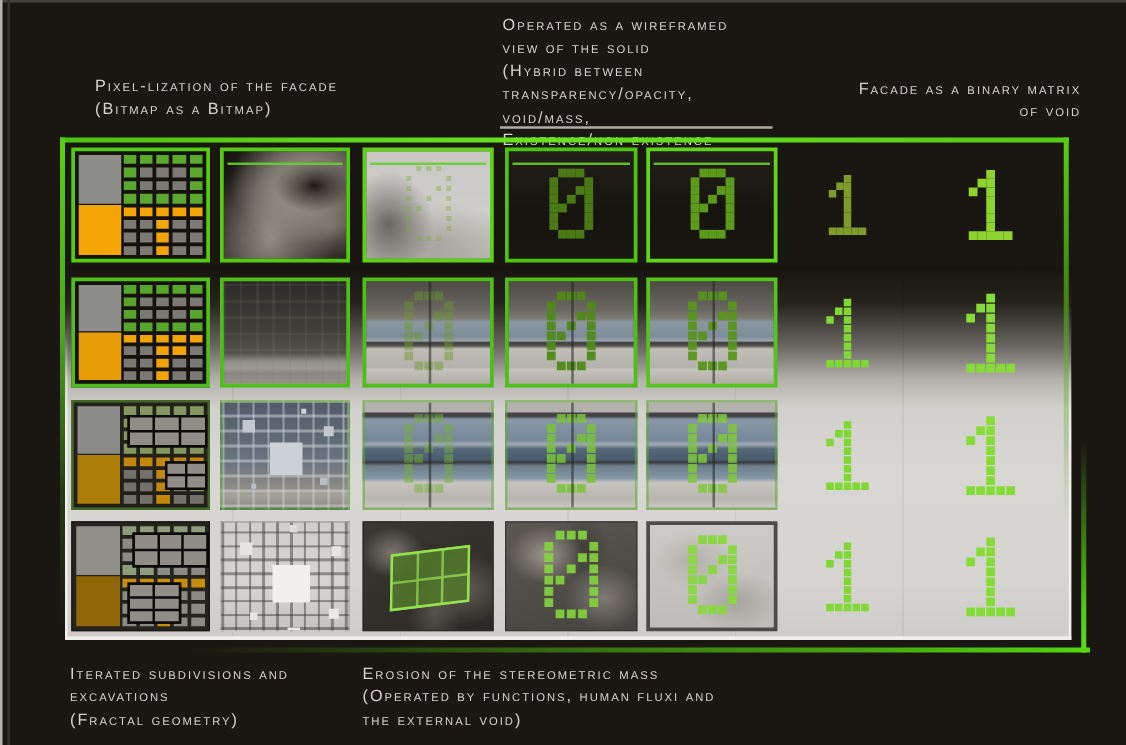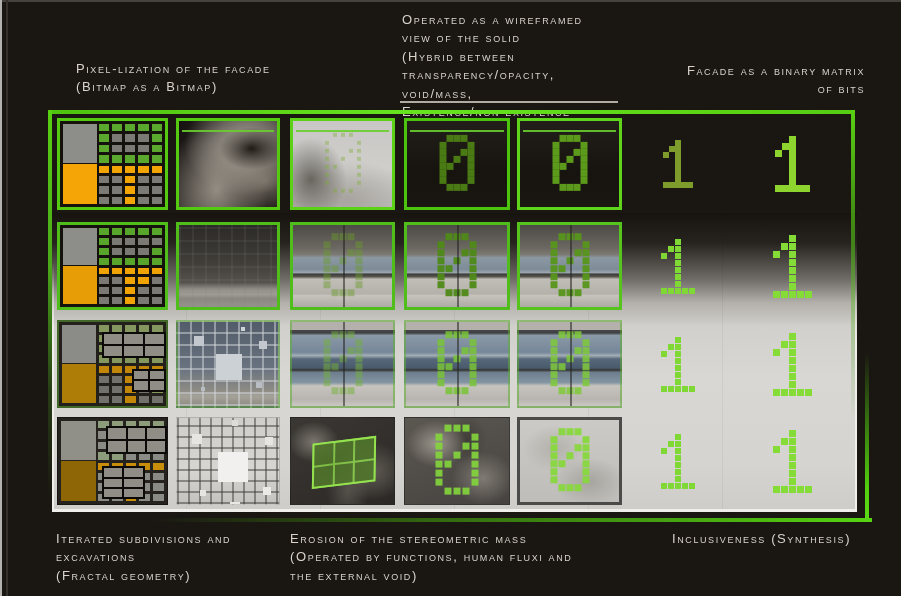--- a/index.html
+++ b/index.html
@@ -114,21 +114,21 @@
 
   <div class="lbl" style="left:76px;top:60px;">Pixel-lization of the facade
 (Bitmap as a Bitmap)</div>
   <div class="lbl" style="left:402px;top:11px;">Operated as a wireframed
 view of the solid
 (Hybrid between
 transparency/opacity,
 void/mass,
 Existence/non existence</div>
   <div class="lbl right" style="right:36px;top:62px;">Facade as a binary matrix
-of bits</div>
+of void</div>
   <div class="tc-underline"></div>
 
   <div class="photo-bg"></div>
   <div class="pe left"></div>
   <div class="pe right"></div>
   <div class="pe bottom"></div>
 
   <div class="frame-top"></div>
   <div class="frame-left"></div>
   <div class="frame-right"></div>
@@ -1190,14 +1190,13 @@
         <div class="pd1"></div>
       </div>
     </div>
 
   <div class="lbl" style="left:290px;top:530px;">Erosion of the stereometric mass
 (Operated by functions, human fluxi and
 the external void)</div>
   <div class="lbl" style="left:56px;top:530px;">Iterated subdivisions and
 excavations
 (Fractal geometry)</div>
-  <div class="lbl" style="left:672px;top:530px;">Inclusiveness (Synthesis)</div>
 </div>
 
 </body></html>

